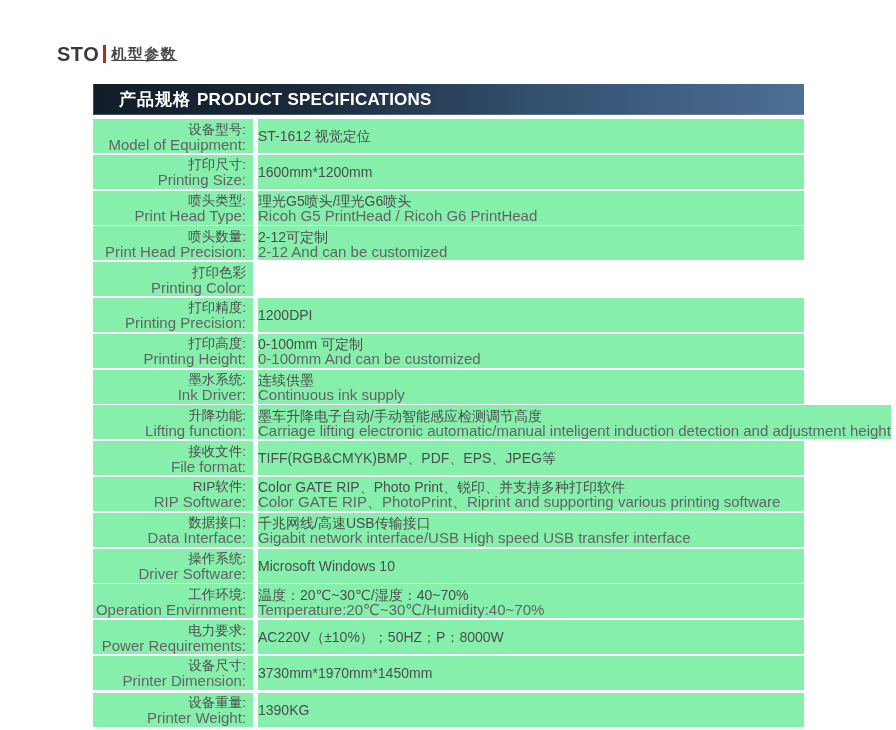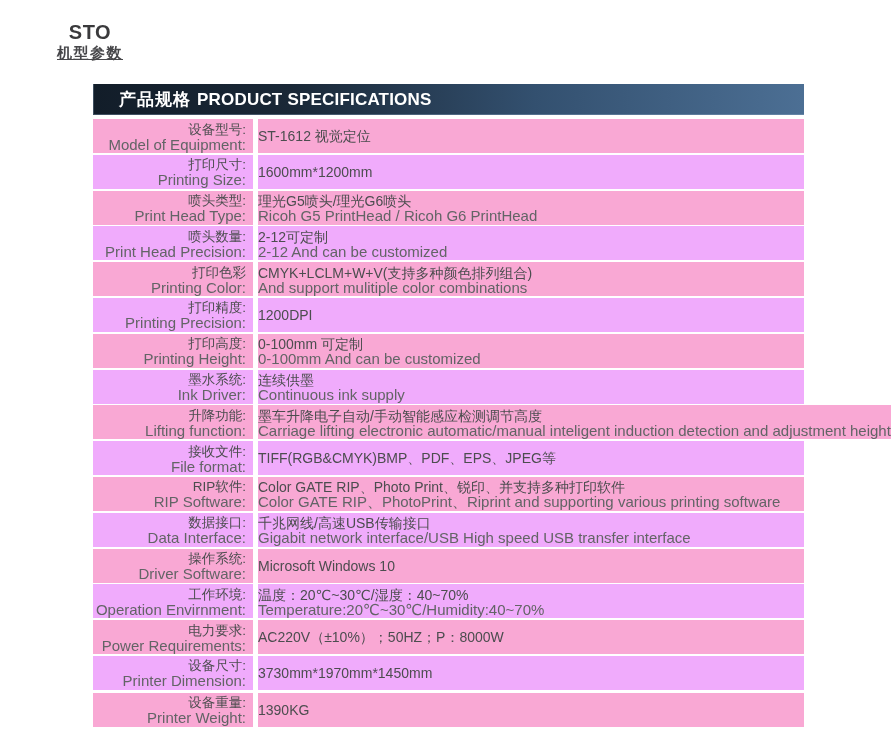--- a/index.html
+++ b/index.html
@@ -6,25 +6,24 @@
   html, body {
     width: 896px; height: 730px;
     background: #ffffff;
     font-family: "Liberation Sans", "DejaVu Sans", sans-serif;
     overflow: hidden;
     position: relative;
   }
   
   .logo {
     position: absolute;
-    left: 57px; top: 21px;
+    left: 57px; top: 42px;
     display: flex;
     align-items: center;
     height: 24px;
-    flex-direction: column;
   }
   .logo .brand {
     font-size: 20px;
     font-weight: 800;
     color: #3a3a3c;
     letter-spacing: 0.5px;
   }
   .logo .divider {
     width: 3px; height: 18px;
     background: #c0251c;
@@ -81,22 +80,22 @@
     width: 160px;
     padding-right: 7px;
     text-align: right;
     flex-shrink: 0;
   }
   .cell.value {
     flex: 1;
     margin-left: 5px;
     text-align: left;
   }
-  .row.gray .cell { background: #f9a8d4; }
-  .row.white .cell { background: #f0abfc; }
+  .row.gray .cell { background: #86efac; }
+  .row.white .cell { background: #86efac; }
   .cell .cn {
     font-size: 13.5px;
     color: #4c4d4f;
     line-height: 16px;
     white-space: nowrap;
   }
   .cell.value .cn { font-size: 14px; }
   .cell .en {
     font-size: 15px;
     color: #636466;
@@ -163,24 +162,20 @@
       <div class="cn">2-12可定制</div>
       <div class="en">2-12 And can be customized</div>
     </div>
   </div>
 
   <div class="row gray">
     <div class="cell label">
       <div class="cn">打印色彩</div>
       <div class="en">Printing Color:</div>
     </div>
-    <div class="cell value">
-      <div class="cn">CMYK+LCLM+W+V(支持多种颜色排列组合)</div>
-      <div class="en">And support mulitiple color combinations</div>
-    </div>
   </div>
 
   <div class="row white">
     <div class="cell label">
       <div class="cn">打印精度:</div>
       <div class="en">Printing Precision:</div>
     </div>
     <div class="cell value">
       <div class="cn">1200DPI</div>
 

